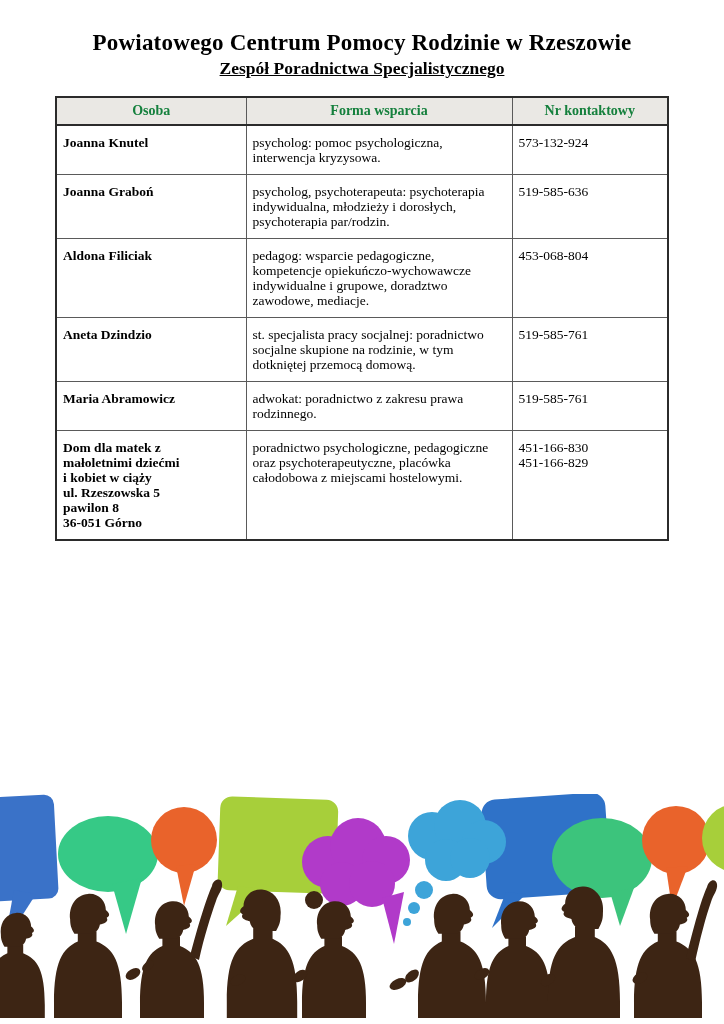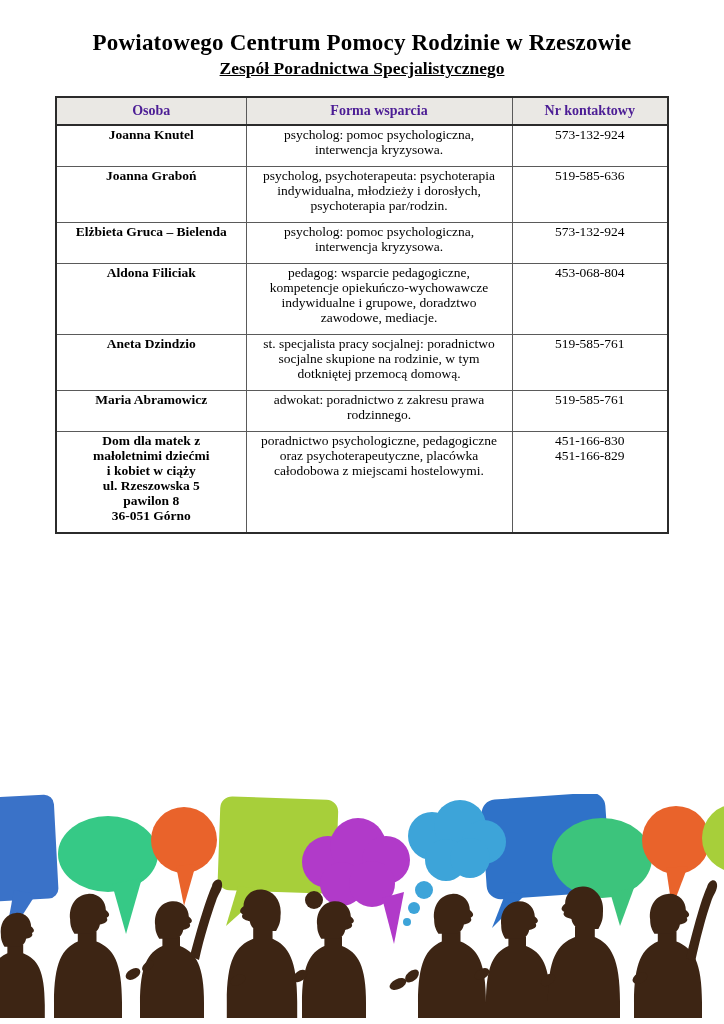--- a/index.html
+++ b/index.html
@@ -16,29 +16,29 @@
   .doc-subtitle{
     margin:2px 0 0 0;font-size:17.5px;font-weight:bold;text-decoration:underline;
   }
   .contact-table{
     margin:17px auto 0 auto;
     width:612px;table-layout:fixed;
     border-collapse:collapse;
     border:2px solid #2b2b2b;
   }
   .contact-table th{
-    background:#eae8e4;color:#4c1d95;
+    background:#eae8e4;color:#15803d;
     font-size:14px;font-weight:bold;text-align:center;
     padding:5px 4px;
     border:1px solid #5a5a5a;border-bottom:2px solid #2b2b2b;
   }
   .contact-table td{
-    vertical-align:top;text-align:center;
+    vertical-align:top;text-align:left;
     font-size:13.5px;line-height:15px;
-    padding:1px 6px 9px 6px;
+    padding:9px 6px 9px 6px;
     border:1px solid #5a5a5a;
     white-space:pre-line;
     background:transparent;
   }
   .col-osoba{font-weight:bold;}
   .footer-art{
     position:absolute;left:0;top:794px;width:724px;height:230px;
   }
 </style>
 </head>
@@ -68,25 +68,20 @@
     <td class="col-forma">psycholog: pomoc psychologiczna, interwencja kryzysowa.</td>
     <td class="col-nr">573-132-924</td>
   </tr>
 
   <tr>
     <td class="col-osoba">Joanna Graboń</td>
     <td class="col-forma">psycholog, psychoterapeuta: psychoterapia indywidualna, młodzieży i dorosłych, psychoterapia par/rodzin.</td>
     <td class="col-nr">519-585-636</td>
   </tr>
 
-  <tr>
-    <td class="col-osoba">Elżbieta Gruca – Bielenda</td>
-    <td class="col-forma">psycholog: pomoc psychologiczna, interwencja kryzysowa.</td>
-    <td class="col-nr">573-132-924</td>
-  </tr>
 
 
   <tr>
     <td class="col-osoba">Aldona Filiciak</td>
     <td class="col-forma">pedagog: wsparcie pedagogiczne, kompetencje opiekuńczo-wychowawcze indywidualne i grupowe, doradztwo zawodowe, mediacje.</td>
     <td class="col-nr">453-068-804</td>
   </tr>
 
 
   <tr>

